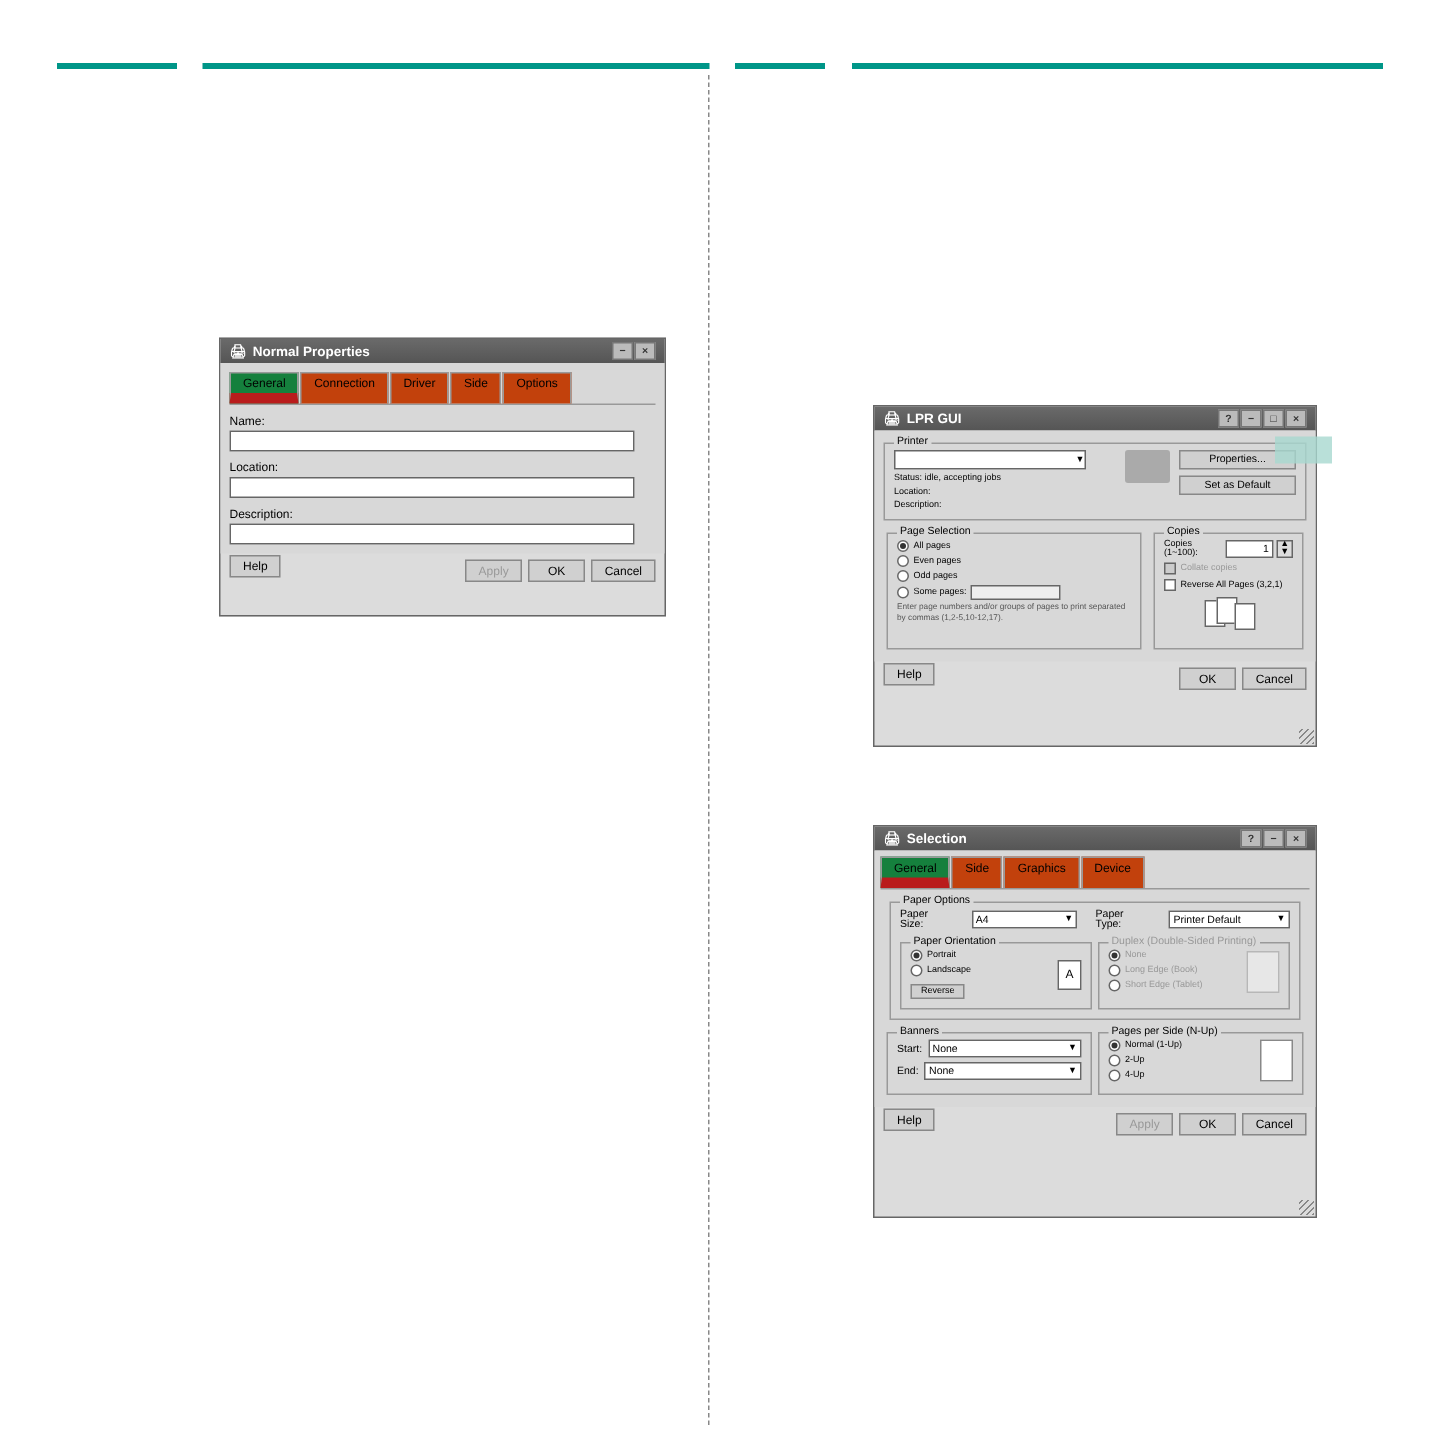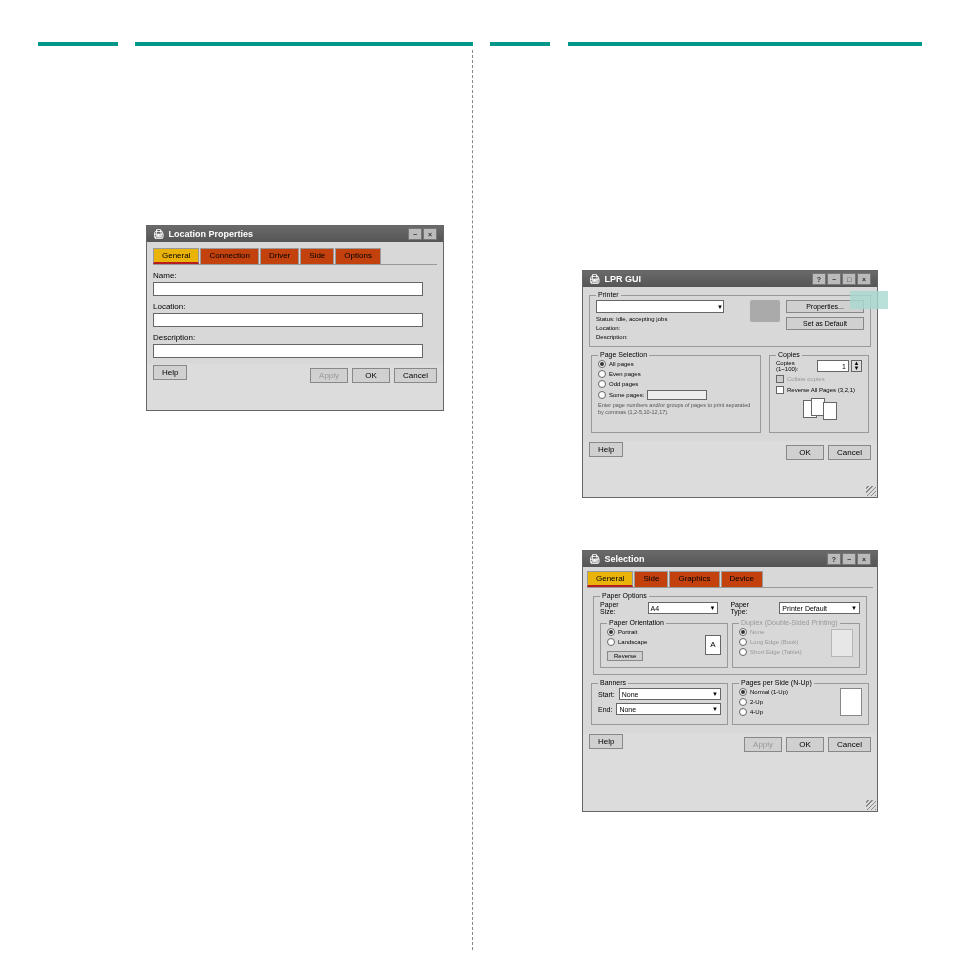--- a/index.html
+++ b/index.html
@@ -15,21 +15,21 @@
     
     .dialog { position: absolute; background: #dcdcdc; border: 1px solid #666; font-size: 8px; }
     .dialog-title { background: linear-gradient(#6a6a6a, #555); color: #fff; padding: 2px 6px; font-weight: bold; display: flex; align-items: center; justify-content: space-between; font-size: 9px; }
     .title-left { display: flex; align-items: center; gap: 4px; }
     .title-icons { display: flex; gap: 1px; }
     .title-btn { width: 14px; height: 12px; background: #bbb; border: 1px solid #777; font-size: 7px; display: flex; align-items: center; justify-content: center; color: #333; }
     .dialog-body { padding: 6px; background: #d8d8d8; }
     
     .tabs { display: flex; font-size: 8px; border-bottom: 1px solid #999; }
     .tab { padding: 2px 8px; background: #c2410c; border: 1px solid #999; border-bottom: none; margin-right: 1px; cursor: pointer; }
-    .tab.active { background: #eab308; border-bottom: 2px solid #b91c1c; position: relative; z-index: 1; }
+    .tab.active { background: #15803d; border-bottom: 7px solid #b91c1c; position: relative; z-index: 1; }
     
     .field-row { margin-top: 6px; }
     .field-label { font-size: 8px; margin-bottom: 2px; display: block; }
     .text-input { width: 270px; height: 14px; border: 1px solid #666; background: #fff; font-size: 8px; padding: 0 2px; }
     
     .dialog-footer { display: flex; justify-content: space-between; padding: 4px 6px; }
     .footer-right { display: flex; gap: 4px; padding-left: 32px; }
     .btn { padding: 2px 8px; background: #d0d0d0; border: 1px solid #888; font-size: 8px; cursor: pointer; min-width: 38px; text-align: center; }
     .btn.disabled { color: #999; }
     
@@ -88,21 +88,21 @@
 <div class="teal-bar bar2"></div>
 <div class="teal-bar bar3"></div>
 <div class="teal-bar bar4"></div>
 
 <div class="divider"></div>
 
 <div class="dialog dialog-printer">
   <div class="dialog-title">
     <div class="title-left">
       <span>🖨</span>
-      <span>Location Properties</span>
+      <span>Normal Properties</span>
     </div>
     <div class="title-icons">
       <div class="title-btn">−</div>
       <div class="title-btn">×</div>
     </div>
   </div>
   <div class="dialog-body">
     <div class="tabs">
       <div class="tab active">General</div>
       <div class="tab">Connection</div>

